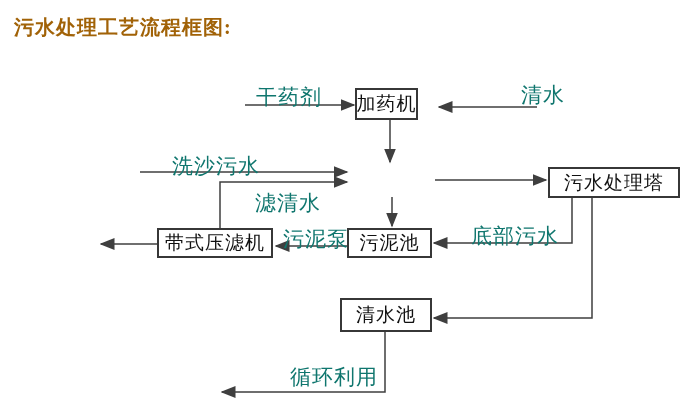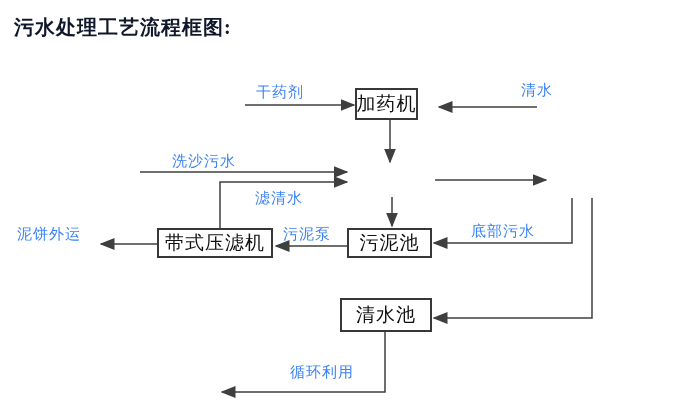--- a/index.html
+++ b/index.html
@@ -2,30 +2,30 @@
 <html><head>
 <meta charset="utf-8">
 <style>
   html,body{margin:0;padding:0;background:#ffffff;}
   .canvas{
     position:relative;width:700px;height:420px;background:#ffffff;overflow:hidden;
     font-family:"Liberation Serif","DejaVu Serif",serif;color:#000;
   }
   .page-title{
     position:absolute;left:14px;top:14px;font-size:20px;font-weight:bold;
-    letter-spacing:1px;color:#0f172a;white-space:nowrap;
+    letter-spacing:1px;color:#a16207;white-space:nowrap;
   }
   .arrow-layer{position:absolute;left:0;top:0;}
   .node{
     position:absolute;box-sizing:border-box;border:2px solid #373737;background:#ffffff;
     display:flex;align-items:center;justify-content:center;
     font-size:19px;color:#111;letter-spacing:1px;white-space:nowrap;
   }
   .flow-label{
-    position:absolute;font-size:15px;color:#3b82f6;letter-spacing:1px;white-space:nowrap;
+    position:absolute;font-size:21px;color:#0f766e;letter-spacing:1px;white-space:nowrap;
   }
   
   .n-dosing{left:355px;top:88px;width:63px;height:32px;}
   .n-sewage{left:349px;top:164px;width:86px;height:33px;}
   .n-tower{left:548px;top:167px;width:132px;height:31px;}
   .n-sludge{left:347px;top:228px;width:85px;height:30px;}
   .n-press{left:157px;top:228px;width:116px;height:30px;}
   .n-clean{left:340px;top:298px;width:92px;height:34px;}
   
   .l-dry{left:256px;top:83px;}
@@ -61,26 +61,26 @@
       <path d="M392,197 L392,226" marker-end="url(#ah)"></path>
       <path d="M572,198 L572,243 L434,243" marker-end="url(#ah)"></path>
       <path d="M347,246 L276,246" marker-end="url(#ah)"></path>
       <path d="M157,244 L101,244" marker-end="url(#ah)"></path>
       <path d="M592,198 L592,318 L434,318" marker-end="url(#ah)"></path>
       <path d="M385,332 L385,392 L222,392" marker-end="url(#ah)"></path>
     </g>
   </svg>
 
   <div class="node n-dosing">加药机</div>
+  <div class="node n-tower">污水处理塔</div>
   <div class="node n-sludge">污泥池</div>
   <div class="node n-press">带式压滤机</div>
   <div class="node n-clean">清水池</div>
 
   <div class="flow-label l-dry">干药剂</div>
   <div class="flow-label l-cleanwater">清水</div>
   <div class="flow-label l-sandwash">洗沙污水</div>
   <div class="flow-label l-filtered">滤清水</div>
   <div class="flow-label l-bottom">底部污水</div>
   <div class="flow-label l-sludgepump">污泥泵</div>
-  <div class="flow-label l-mudcake">泥饼外运</div>
   <div class="flow-label l-recycle">循环利用</div>
 
 </div>
 
 </body></html>

